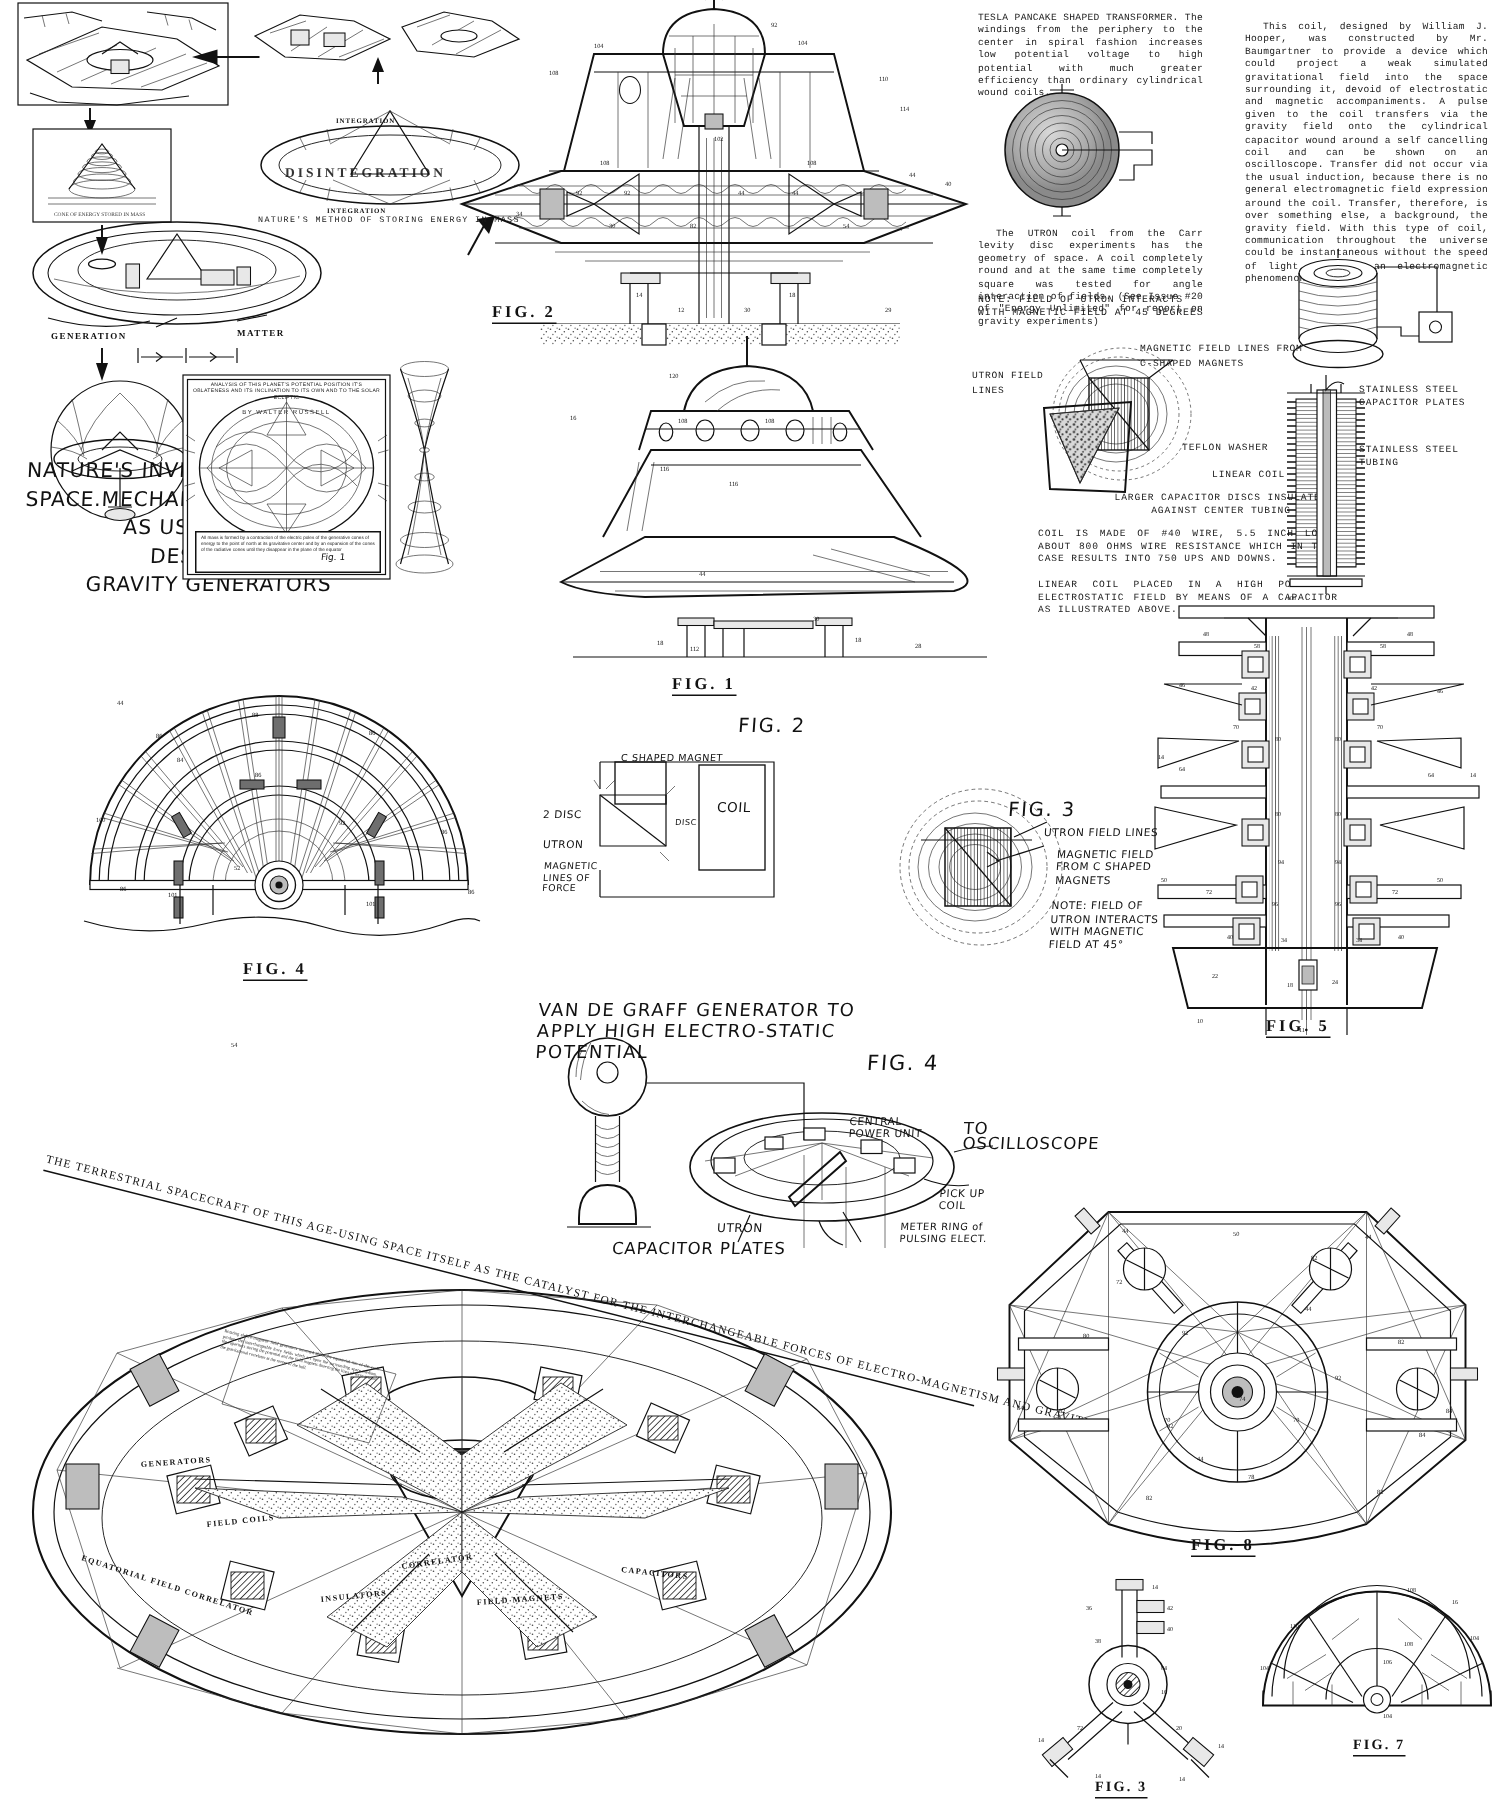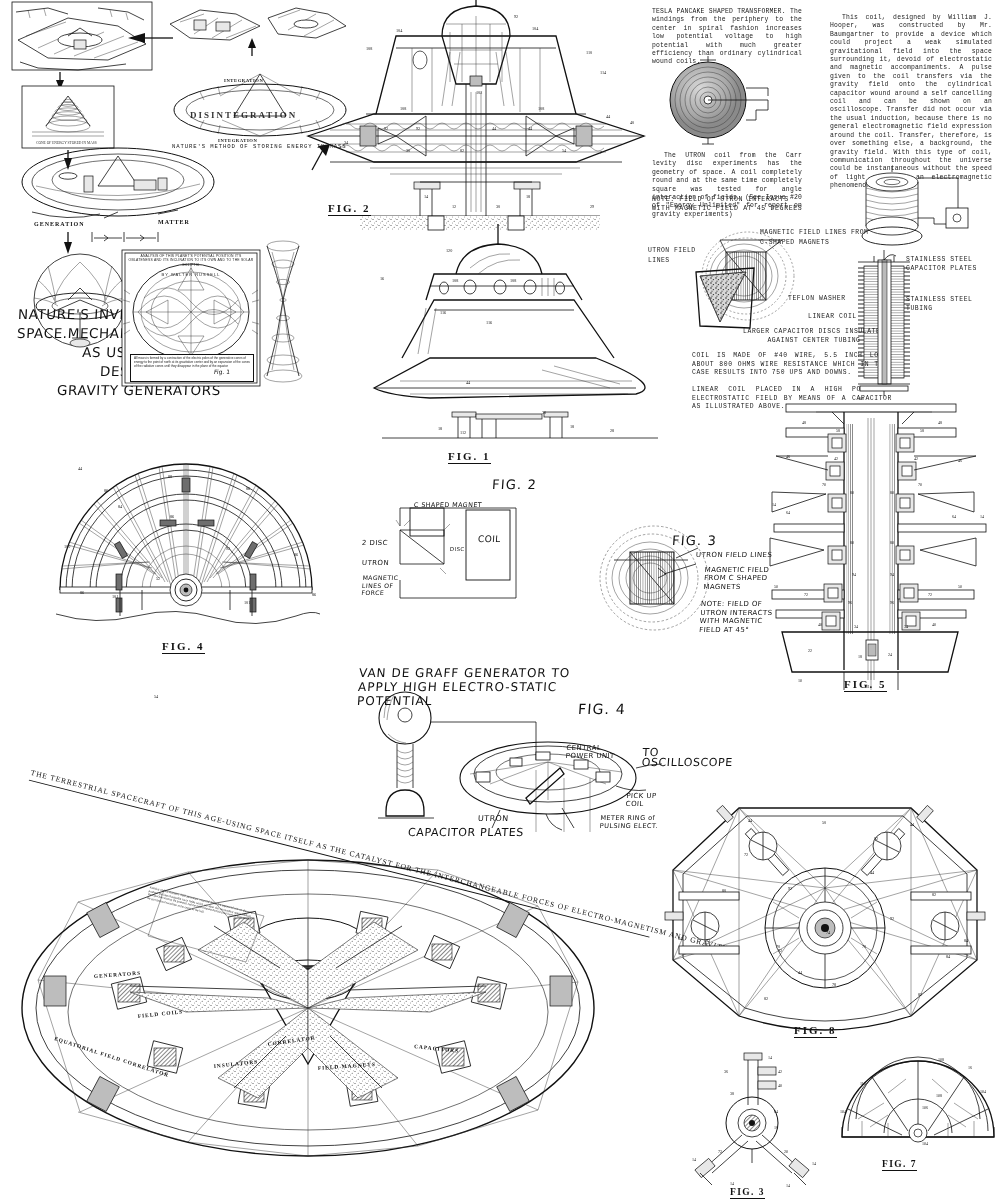--- a/index.html
+++ b/index.html
@@ -1056,16 +1056,16 @@
       <text x="100" y="16">108</text>
         <text x="130" y="24">16</text>
       <text x="22" y="40">110</text>
         <text x="142" y="48">104</text>
       <text x="98" y="52">108</text>
         <text x="84" y="64">106</text>
       <text x="2" y="68">104</text>
         <text x="84" y="100">104</text>
     </g>
   </svg>
-  <div style="position:absolute;left:44px;top:108px;">
+  <div style="position:absolute;left:64px;top:108px;">
     <span class="figcap sm">FIG. 7</span>
   </div>
 </div>
 
 </body></html>

